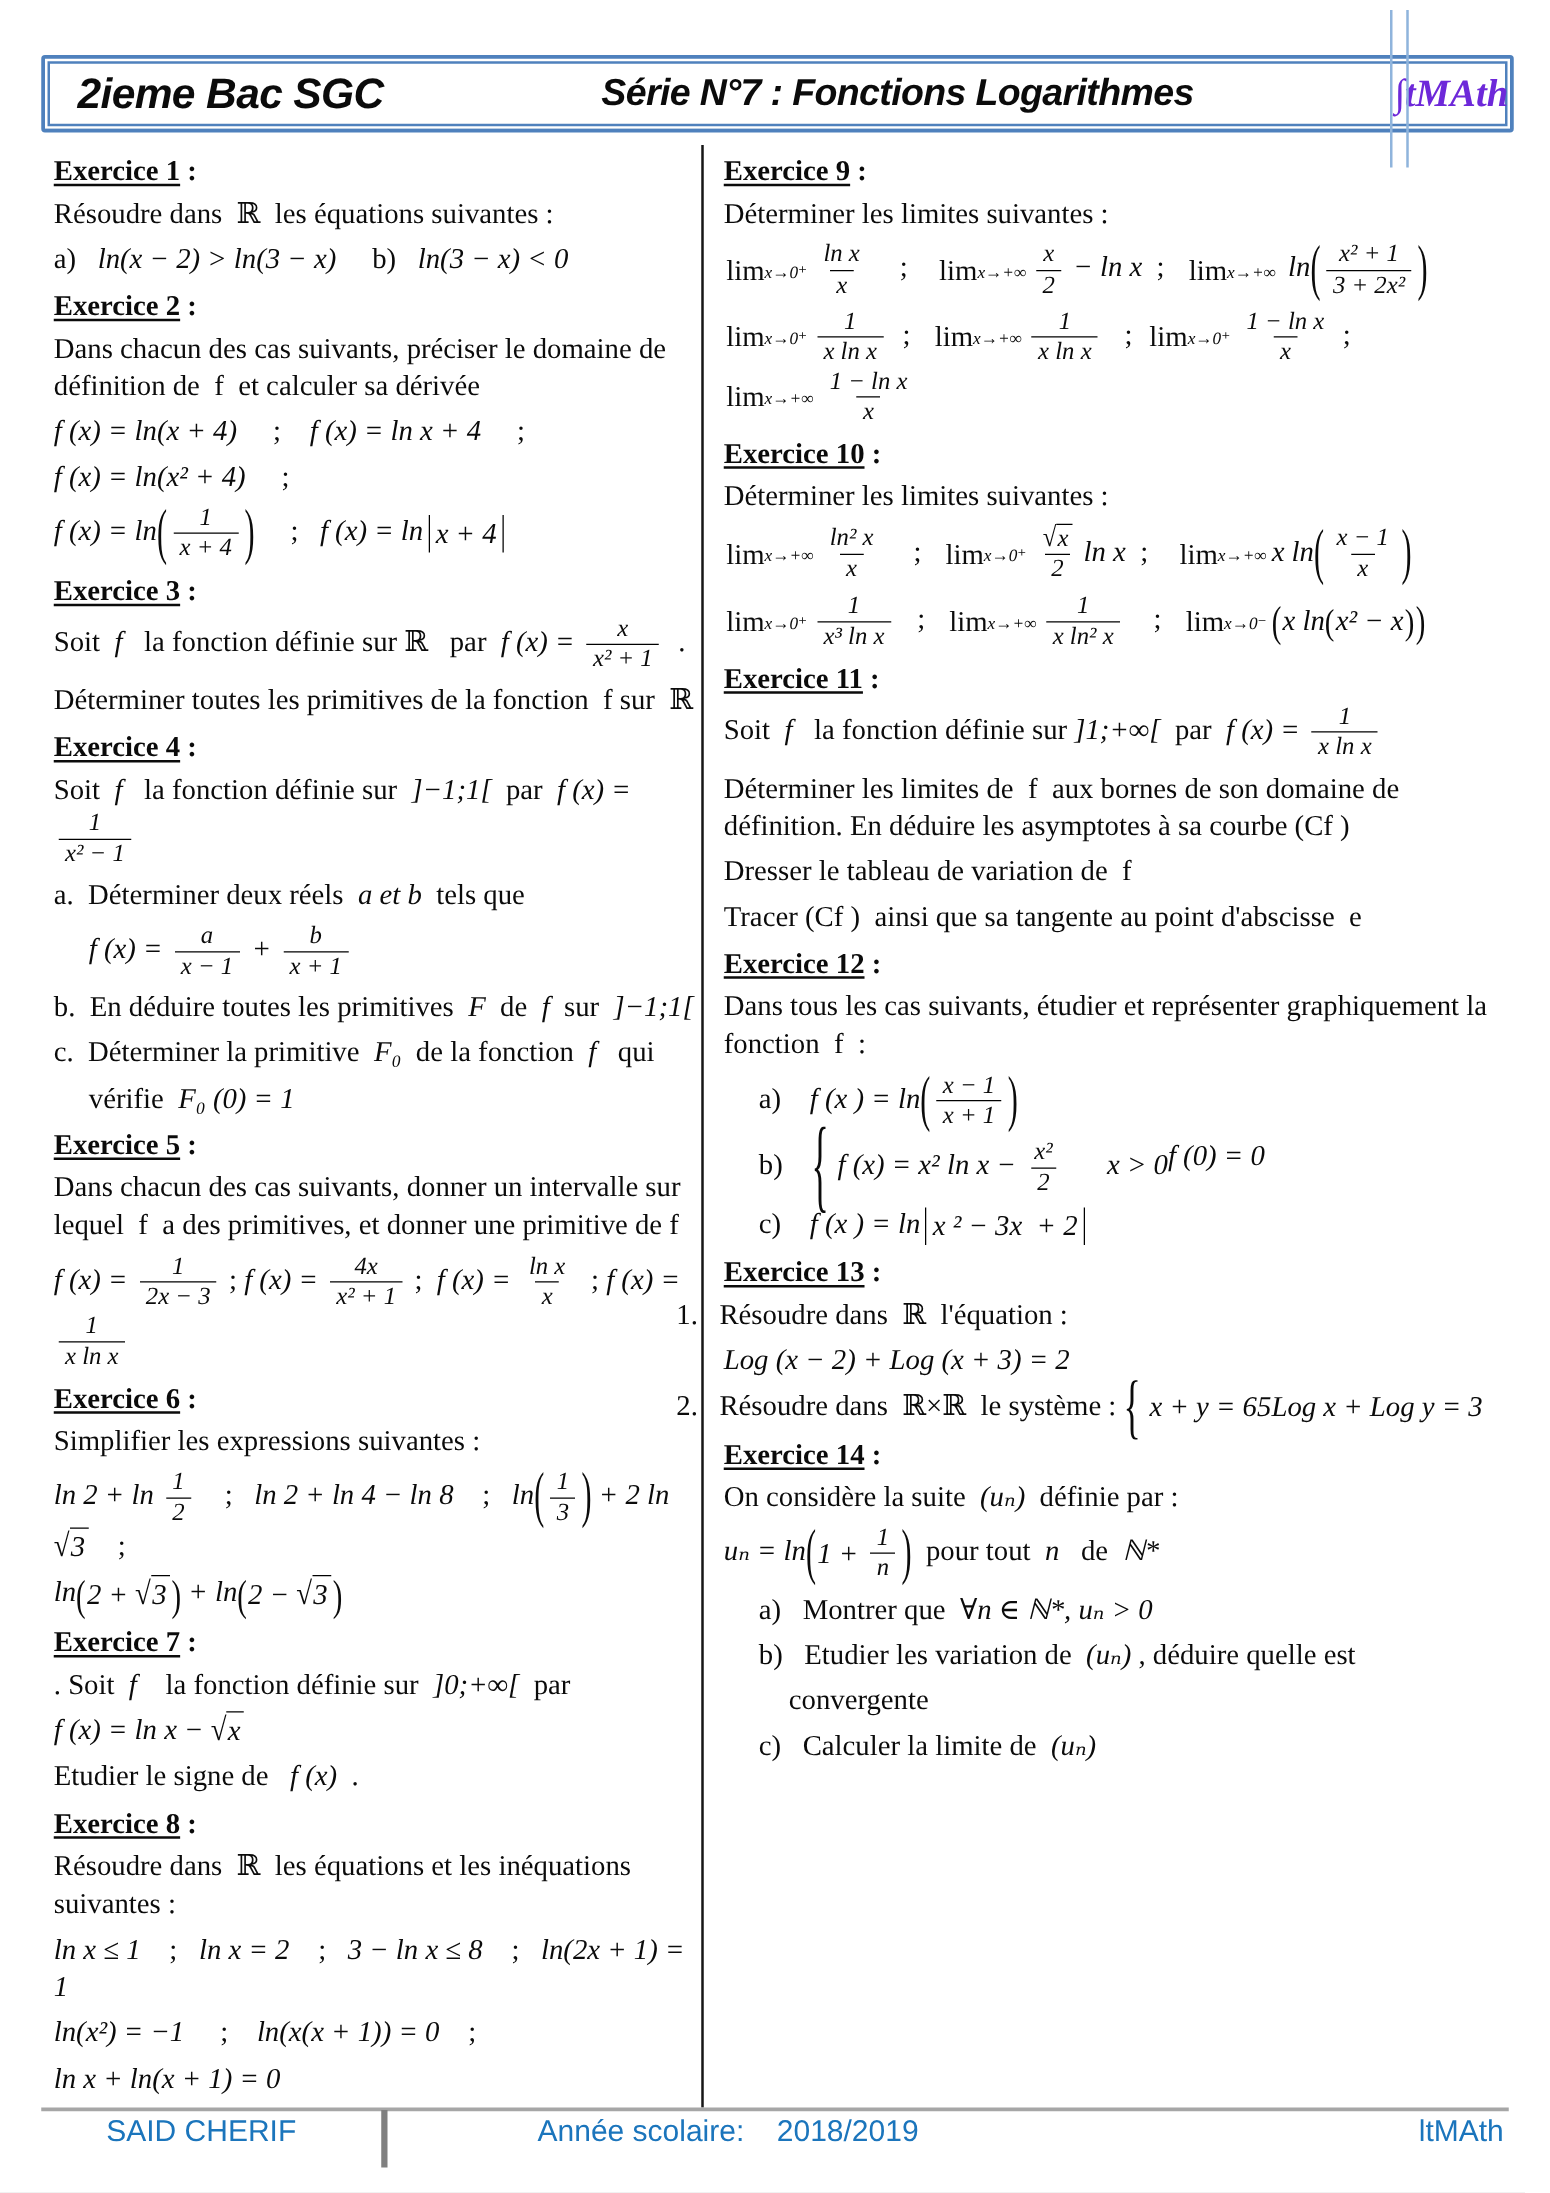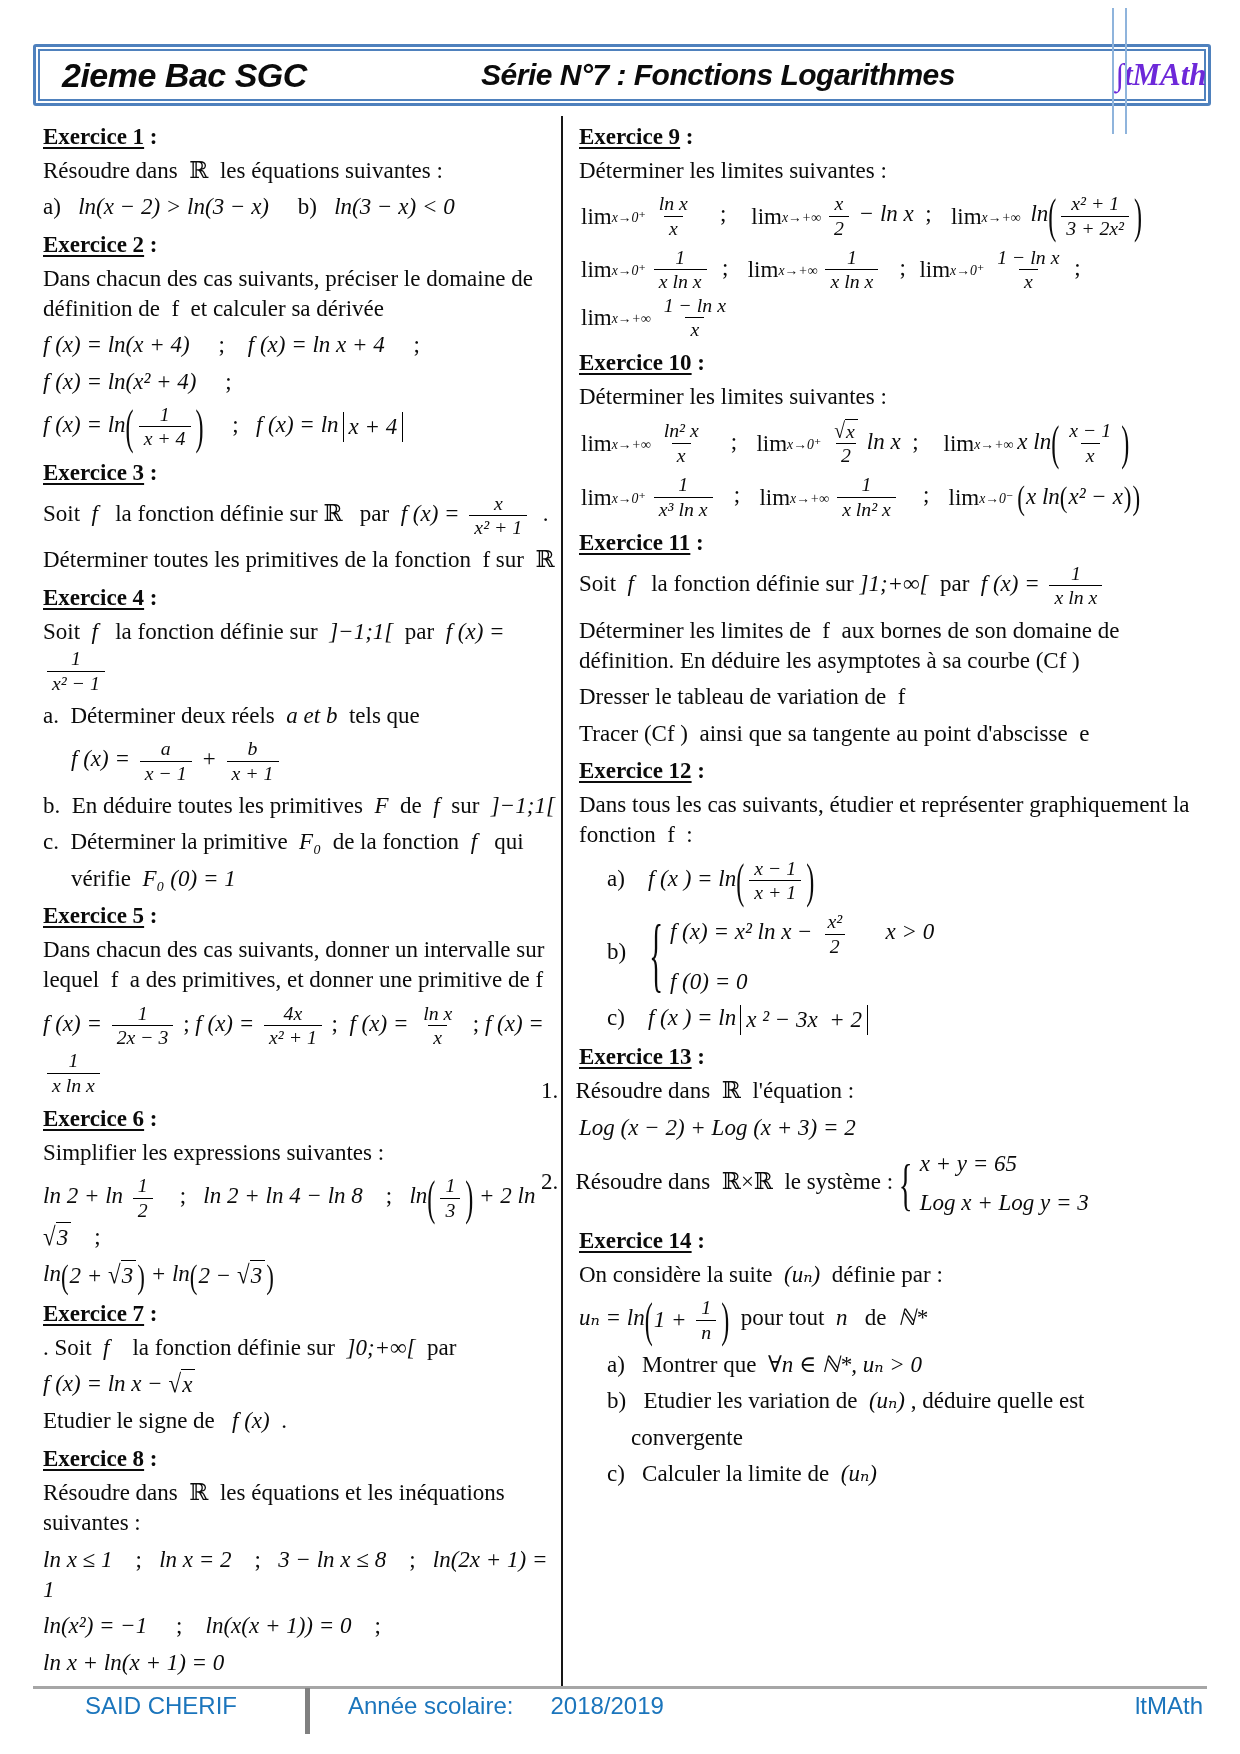--- a/index.html
+++ b/index.html
@@ -64,31 +64,31 @@
   .stretchy.med{transform:scaleY(1.5);}
   .stretchy.tall{transform:scaleY(2.05);font-size:1.05em;}
 
   .abs{display:inline-flex;align-items:center;border-left:1.6px solid #000;border-right:1.6px solid #000;
        padding:0 5px;margin:0 4px;vertical-align:middle;}
 
   .cases{display:inline-flex;align-items:center;vertical-align:middle;}
   .bracechar{display:inline-block;font-style:normal;font-weight:300;line-height:1;font-size:1.25em;margin-right:7px;}
   .bracechar.med{transform:scaleY(2.0);}
   .bracechar.tall{transform:scaleY(2.9);}
-  .casescol{display:inline-flex;flex-direction:column;align-items:flex-start;row-gap:9px;}
+  .casescol{display:inline-flex;flex-direction:row;align-items:flex-start;row-gap:9px;}
   .caserow{white-space:pre;}
 
   
   .footer{position:absolute;left:33px;top:1686px;width:1174px;border-top:3px solid #a6a6a6;
           padding-top:3px;z-index:3;background:#fff;}
   .f-row{display:flex;align-items:flex-start;font-family:"Liberation Sans",sans-serif;
          font-weight:normal;font-size:24px;color:#1b75bc;}
   .f-author{width:220px;padding-left:52px;white-space:pre;}
   .f-divider{width:5px;height:46px;background:#808080;flex:none;margin-top:-4px;}
-  .f-year{flex:1;padding-left:38px;display:flex;gap:37px;white-space:pre;}
+  .f-year{flex:1;padding-left:120px;display:flex;gap:26px;white-space:pre;}
   .f-brand{padding-right:4px;white-space:pre;}
 </style>
 </head>
 <body>
 
 <div class="page">
 
   <div class="header">
     <div class="header-inner">
       <div class="h-course">2ieme Bac SGC</div>

